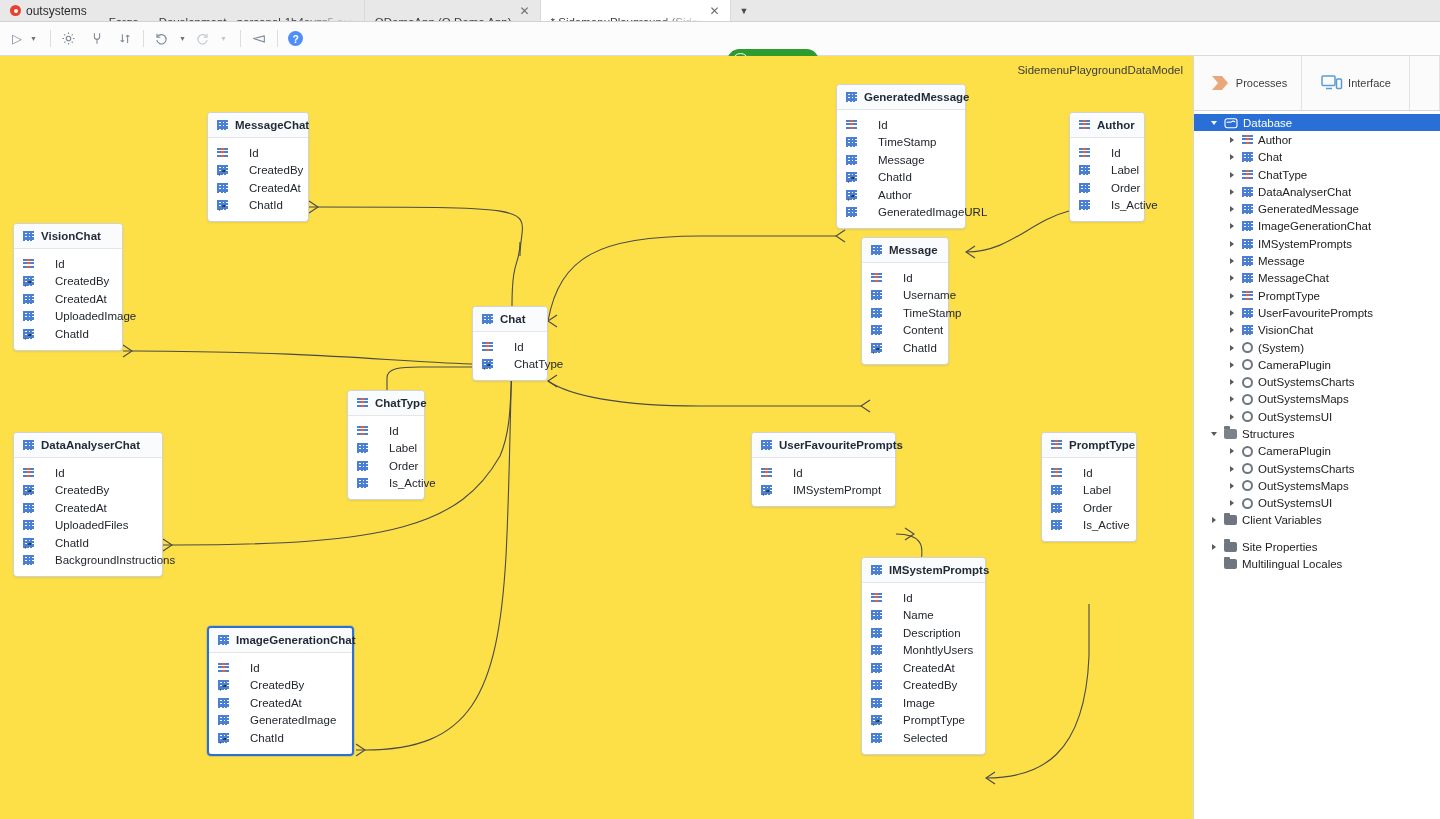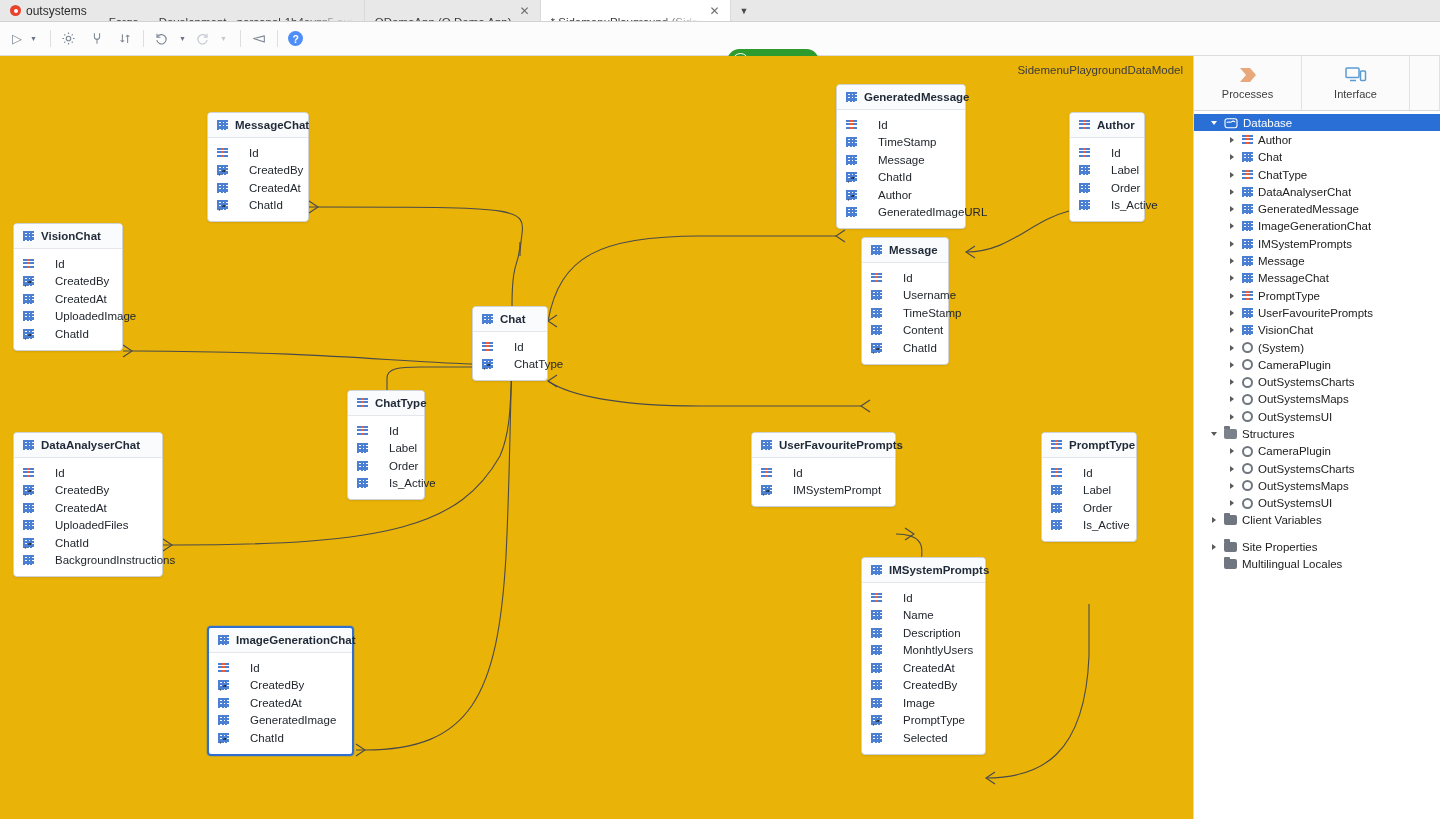--- a/index.html
+++ b/index.html
@@ -77,21 +77,21 @@
   .publish-badge {
     width: 17px; height: 17px; border-radius: 50%;
     border: 1.5px solid #ffffff; color: #fff;
     font-size: 10px; display: flex; align-items: center; justify-content: center;
   }
   .publish-label { color: #fff; font-size: 13px; font-weight: bold; }
 
   
   .canvas {
     position: absolute; left: 0; top: 56px;
-    width: 1193px; height: 763px; background: #eab308; overflow: hidden;
+    width: 1193px; height: 763px; background: #fde047; overflow: hidden;
   }
   .canvas-title {
     position: absolute; right: 10px; top: 8px;
     font-size: 11.5px; color: #3c3c3c;
   }
   .edges { position: absolute; left: 0; top: 0; width: 1193px; height: 763px; }
 
   
   .entity {
     position: absolute; background: #fff;
@@ -132,21 +132,21 @@
   }
 
   
   .rightpanel {
     position: absolute; left: 1193px; top: 56px;
     width: 247px; height: 763px; background: #fff;
     border-left: 1px solid #d8d8d8;
   }
   .rp-tabs { display: flex; height: 55px; border-bottom: 1px solid #d8d8d8; background: #fbfbfb; }
   .rp-tab {
-    flex: 1; display: flex; flex-direction: column;
+    flex: 1; display: flex; flex-direction: row;
     align-items: center; justify-content: center; gap: 4px;
     font-size: 11px; color: #3d3d3d;
     border-right: 1px solid #e2e2e2;
   }
   .rp-tab.empty { flex: 0 0 30px; }
   .tree { padding-top: 3px; font-size: 11.5px; color: #212121; }
   .tnode {
     display: flex; align-items: center; height: 17.3px;
     gap: 5px; white-space: nowrap; padding-right: 6px;
   }

